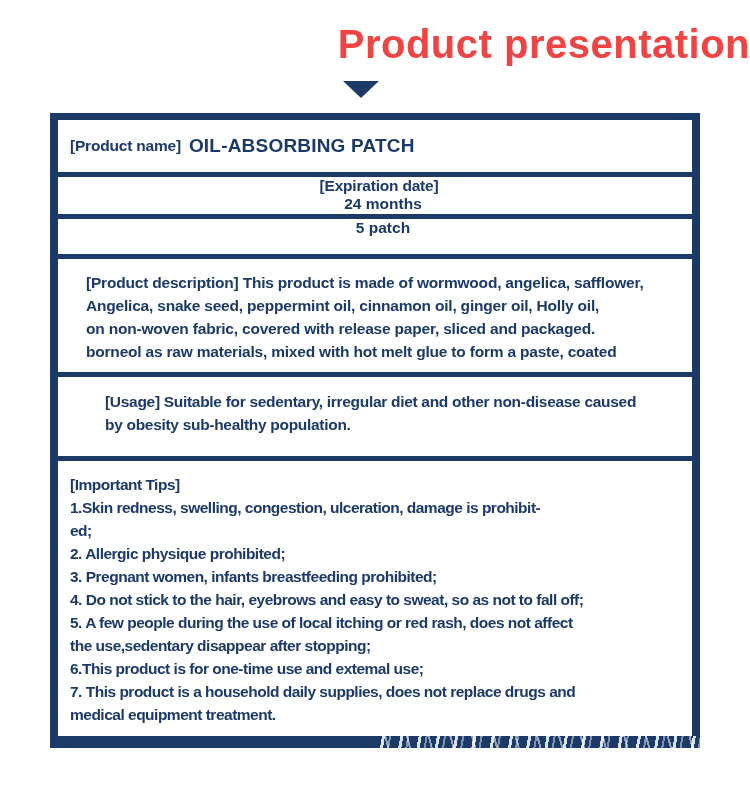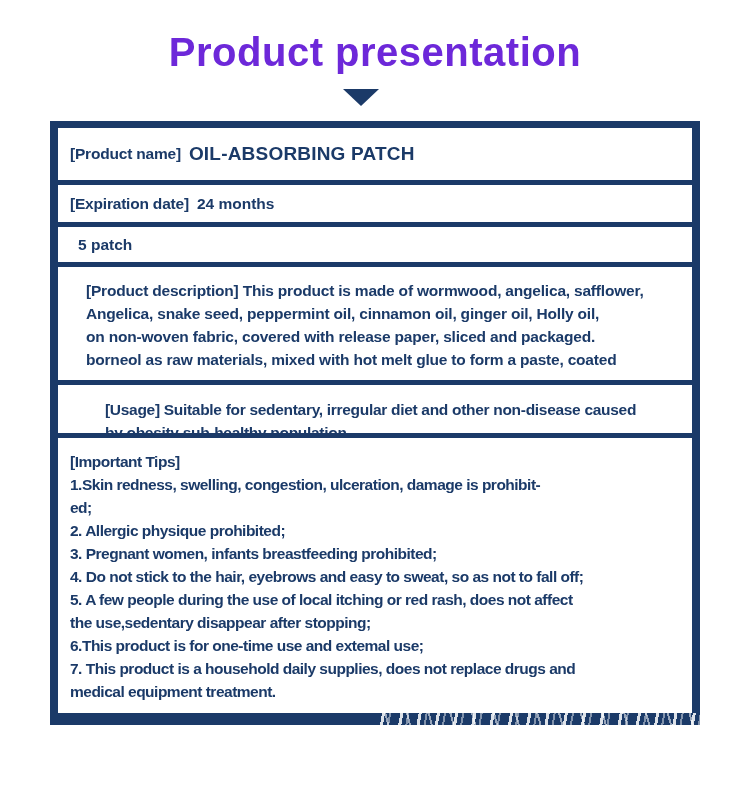--- a/index.html
+++ b/index.html
@@ -5,26 +5,26 @@
   * { margin: 0; padding: 0; box-sizing: border-box; }
   html, body {
     width: 750px; height: 802px;
     background: #ffffff;
     font-family: "Liberation Sans", sans-serif;
     overflow: hidden;
   }
   .page { position: relative; width: 750px; height: 802px; background: #fff; }
 
   .title {
-    margin-top: 28px;
-    text-align: center;
+    margin-top: 20px;
+    text-align: right;
     font-size: 40px;
     line-height: 48px;
     font-weight: 700;
-    color: #6d28d9;
+    color: #ef4444;
     letter-spacing: 0.5px;
   }
 
   .arrow {
     width: 0; height: 0;
     margin: 13px auto 0 auto;
     position: relative;
     left: -14px;
     border-left: 18px solid transparent;
     border-right: 18px solid transparent;
@@ -42,37 +42,37 @@
   }
 
   .row {
     position: relative;
     background: #fff;
     color: #1b3a68;
     font-weight: 700;
     padding-left: 12px;
     padding-right: 4px;
   }
-  .row + .row { border-top: 5px solid #1b3a68; }
+  .row + .row { border-top: 5px solid #1b3a68; flex-direction: column; }
 
   .kv { display: flex; align-items: center; }
   .kv .lbl { font-size: 15.5px; letter-spacing: -0.2px; }
   .row-name   { height: 52px; }
   .row-name .val { font-size: 19px; margin-left: 8px; letter-spacing: 0.2px; }
   .row-exp    { height: 42px; }
   .row-exp .val, .row-std .val { font-size: 15.5px; margin-left: 8px; }
   .row-std    { height: 40px; }
 
   .para { font-size: 15.5px; line-height: 23px; }
   .para .line { white-space: nowrap; }
 
   .row-desc { height: 118px; padding-top: 12px; overflow: visible; padding-left: 28px; }
   .row-desc .line { letter-spacing: -0.2px; }
 
-  .row-usage { height: 53px; padding-top: 13px; padding-left: 47px; }
+  .row-usage { height: 84px; padding-top: 13px; padding-left: 47px; }
   .row-usage .line { letter-spacing: -0.3px; }
 
   .row-tips { height: 280px; padding-top: 12px; }
   .row-tips .line { letter-spacing: -0.5px; }
 
   
   .watermark {
     position: absolute;
     right: -8px;
     bottom: -12px;

